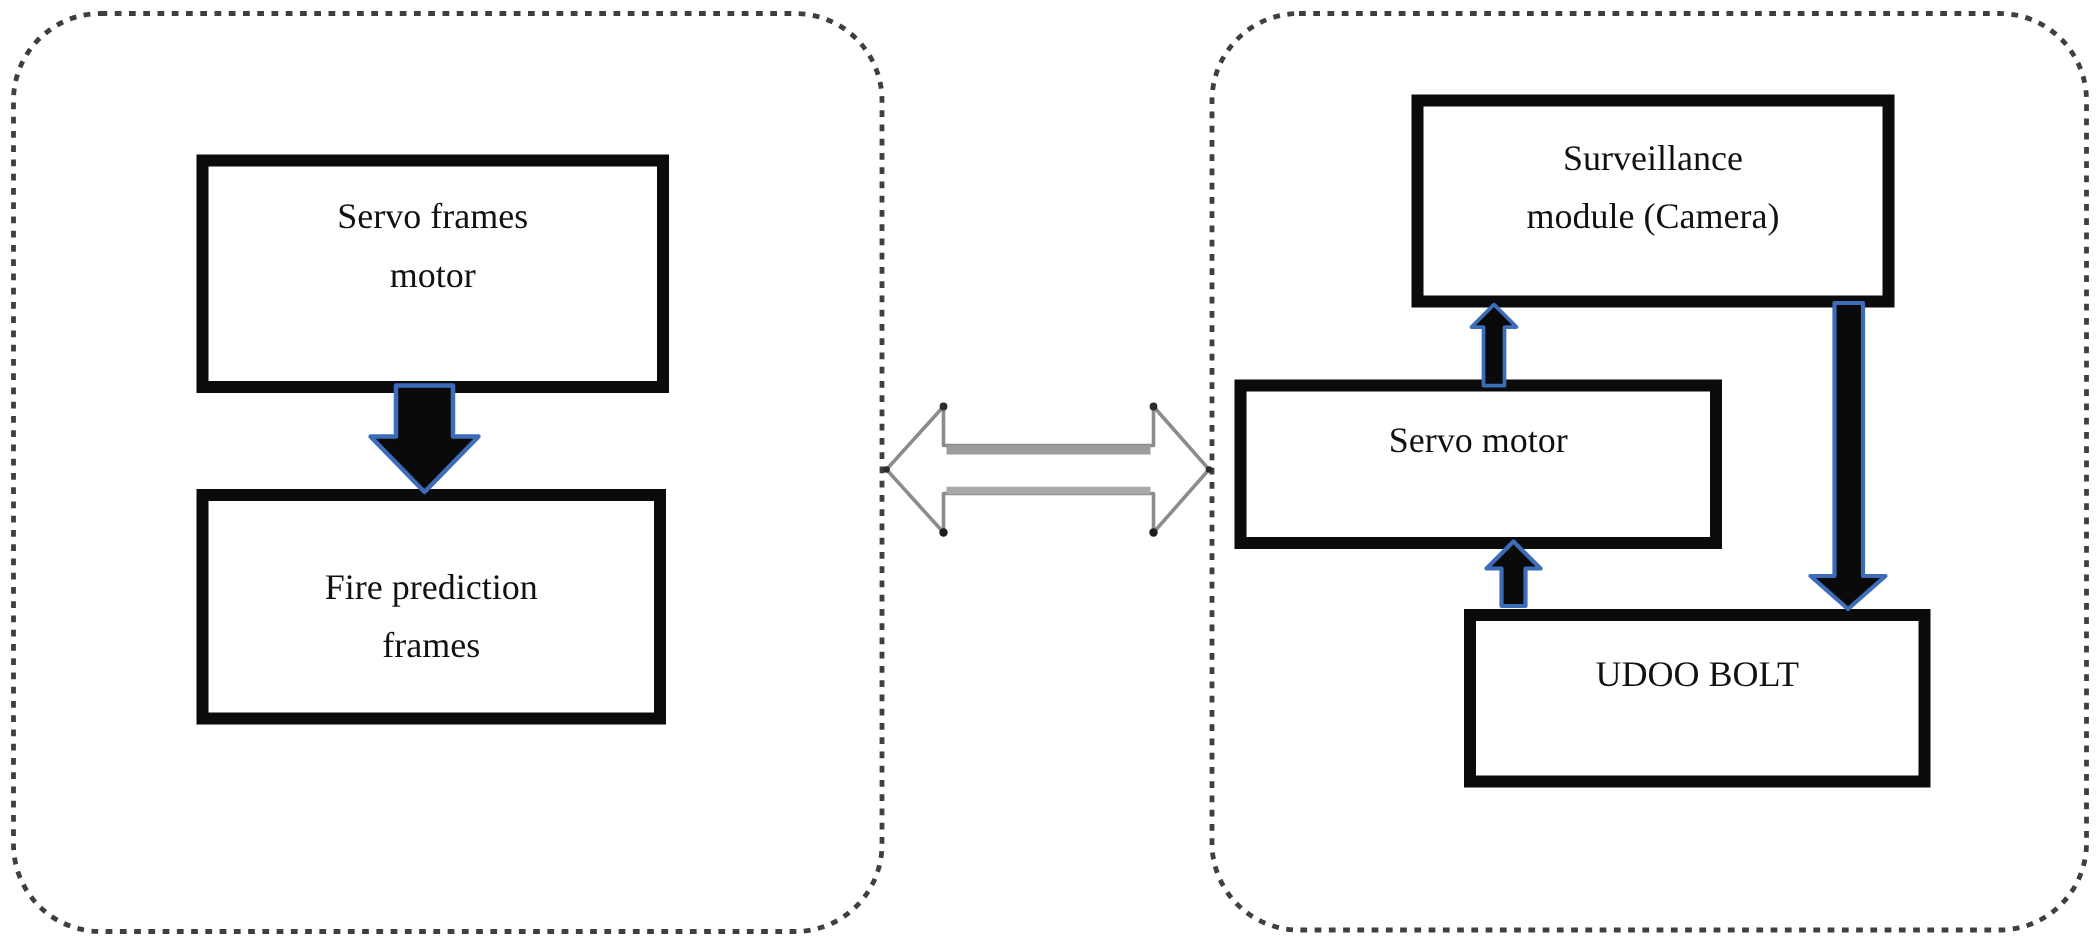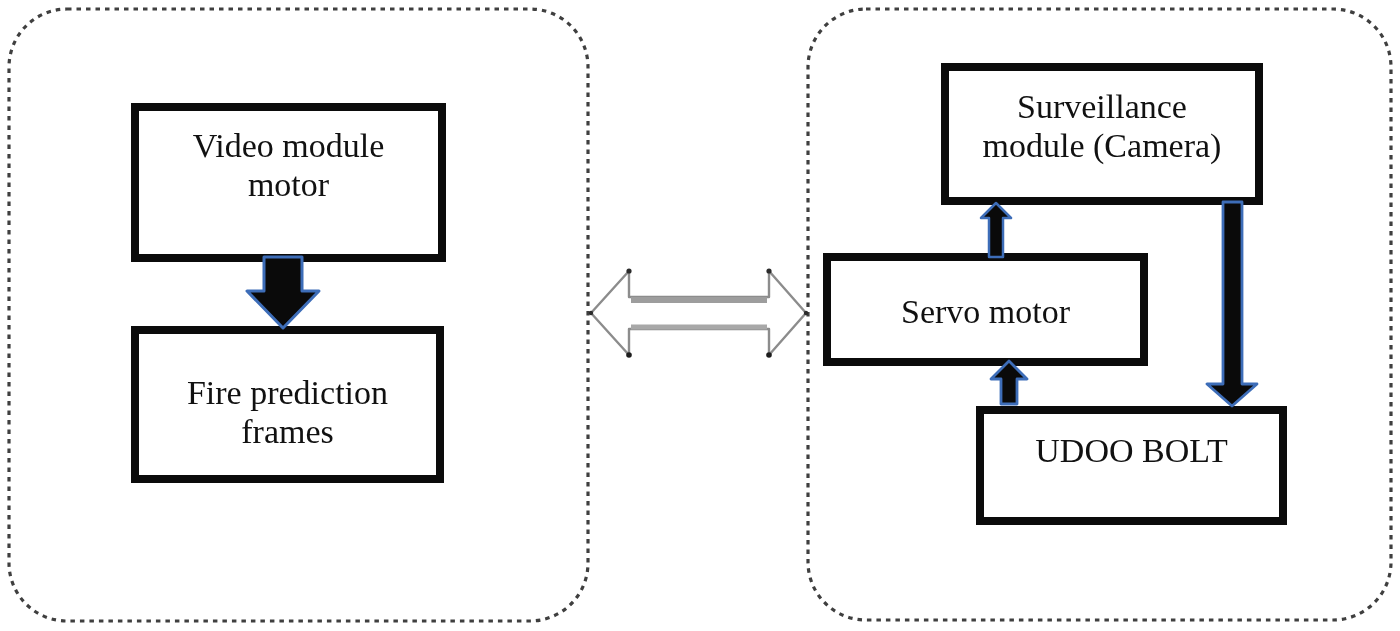--- a/index.html
+++ b/index.html
@@ -27,44 +27,44 @@
   .node {
     position: absolute;
     box-sizing: border-box;
     border: 8px solid #0b0b0b;
     background: #ffffff;
     display: flex;
     flex-direction: column;
     align-items: center;
     text-align: center;
     color: #111111;
-    font-size: 34px;
+    font-size: 24px;
     line-height: 39px;
     z-index: 2;
   }
   .node span { display: block; white-space: nowrap; }
 
   .box-video     { left: 131px; top: 103px; width: 315px; height: 159px; padding-top: 15px; }
   .box-fire      { left: 131px; top: 326px; width: 313px; height: 157px; padding-top: 39px; }
   .box-surv      { left: 941px; top:  63px; width: 322px; height: 142px; padding-top: 16px; }
-  .box-servo     { left: 823px; top: 253px; width: 325px; height: 113px; padding-top: 31px; }
+  .box-servo     { left: 823px; top: 253px; width: 325px; height: 113px; padding-top: 14px; }
   .box-udoo      { left: 976px; top: 406px; width: 311px; height: 119px; padding-top: 17px; }
 </style>
 </head>
 <body>
 
 <div class="canvas">
 
   <svg class="layer" viewBox="0 0 1400 631">
     <rect x="9" y="9" width="579" height="612" rx="58" ry="58" fill="none" stroke="#3f3f3f" stroke-width="3.2" stroke-dasharray="4.5 5"></rect>
     <rect x="808" y="9" width="583" height="611" rx="58" ry="58" fill="none" stroke="#3f3f3f" stroke-width="3.2" stroke-dasharray="4.5 5"></rect>
   </svg>
 
   <div class="node box-video">
-    <span>Video module</span>
+    <span>Servo frames</span>
     <span>motor</span>
   </div>
   <div class="node box-fire">
     <span>Fire prediction</span>
     <span>frames</span>
   </div>
 
   <div class="node box-surv">
     <span>Surveillance</span>
     <span>module (Camera)</span>

